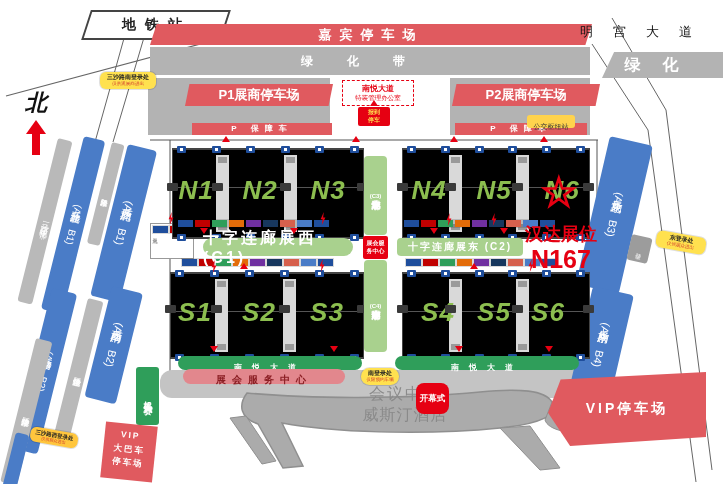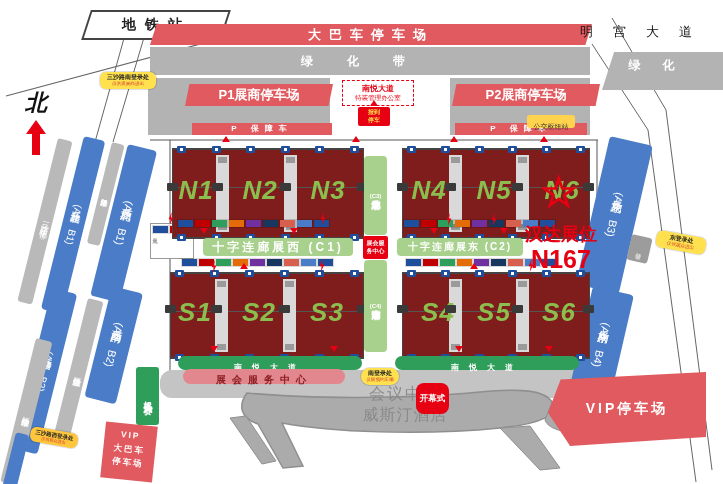--- a/index.html
+++ b/index.html
@@ -8,21 +8,21 @@
   .abs{position:absolute;}
   .vtext{writing-mode:vertical-rl;text-orientation:mixed;}
   
   .red-banner{background:#e05a5f;color:#fff;font-weight:bold;text-align:center;}
   .gray-band{background:#b3b3b3;color:#fff;font-weight:bold;text-align:center;}
   .blue-band{background:#4a7cc7;color:#fff;border-radius:4px;display:flex;align-items:center;justify-content:center;}
   .gray-sliver{background:#b9b9b9;color:#fff;border-radius:3px;display:flex;align-items:center;justify-content:center;}
   .corridor{background:#a9d18e;color:#fff;font-weight:bold;display:flex;align-items:center;justify-content:center;border-radius:4px;}
   
   .hgroup{position:absolute;border-top:2px solid #444;border-bottom:2px solid #444;
-          border-left:1px solid #444;border-right:1px solid #444;background:#7f1d1d;}
+          border-left:1px solid #444;border-right:1px solid #444;background:#000000;}
   .hall{position:absolute;width:44px;top:50%;transform:translateY(-60%);text-align:center;
         font-style:italic;font-weight:bold;font-size:26px;color:#8cbe4f;letter-spacing:1px;}
   .midline{position:absolute;left:-2px;right:-2px;top:37px;height:1px;background:#555;}
   .vstrip{position:absolute;top:5px;bottom:5px;width:13px;background:#d9d9d9;}
   .vstrip::before,.vstrip::after{content:"";position:absolute;left:2px;right:2px;height:6px;background:#9a9a9a;}
   .vstrip::before{top:2px;} .vstrip::after{bottom:2px;}
   .dock{position:absolute;width:11px;height:8px;background:#3a3a3a;border-radius:1px;}
   .gate-row{position:absolute;display:flex;justify-content:space-between;}
   .gate-row b{width:9px;height:7px;background:#1f4e9c;border-radius:1px;}
   .gate-row b::after{content:"";display:block;width:3px;height:3px;background:#fff;margin:2px auto;}
@@ -73,29 +73,29 @@
 
   <div class="abs" style="left:16px;top:88px;width:40px;text-align:center;">
     <div style="font-size:22px;font-weight:bold;font-style:italic;color:#111;">北</div>
     <svg width="22" height="36" style="margin-top:2px;">
       <polygon points="11,0 1,14 21,14" fill="#e60012"></polygon>
       <rect x="7" y="14" width="8" height="21" fill="#e60012"></rect>
     </svg>
   </div>
 
   <div class="abs red-banner" style="left:150px;top:24px;width:442px;height:21px;line-height:21px;font-size:13px;letter-spacing:8px;clip-path:polygon(1.5% 0,100% 0,98.5% 100%,0 100%);">
-    <span>大巴车停车场</span>
+    <span>嘉宾停车场</span>
   </div>
 
   <div class="abs" style="left:580px;top:23px;width:143px;font-size:13px;color:#111;letter-spacing:20px;white-space:nowrap;">明宫大道</div>
 
   <div class="abs gray-band" style="left:150px;top:47px;width:440px;height:28px;line-height:28px;font-size:12px;letter-spacing:34px;">
     <span>绿化带</span>
   </div>
-  <div class="abs gray-band" style="left:602px;top:52px;width:121px;height:38px;line-height:26px;font-size:12px;letter-spacing:22px;clip-path:polygon(10% 0,100% 0,100% 100%,0 100%);">
+  <div class="abs gray-band" style="left:602px;top:52px;width:121px;height:26px;line-height:26px;font-size:16px;letter-spacing:22px;clip-path:polygon(10% 0,100% 0,100% 100%,0 100%);">
     <span>绿化</span>
   </div>
 
   <div class="abs red-banner" style="left:185px;top:84px;width:148px;height:22px;line-height:22px;font-size:13px;clip-path:polygon(3% 0,100% 0,97% 100%,0 100%);">
     <span>P1展商停车场</span>
   </div>
   <div class="abs red-banner" style="left:452px;top:84px;width:148px;height:22px;line-height:22px;font-size:13px;clip-path:polygon(3% 0,100% 0,97% 100%,0 100%);">
     <span>P2展商停车场</span>
   </div>
 
@@ -239,21 +239,21 @@
         <b></b>
       </div>
   </div>
 
   <div class="hgroup" style="left:402px;top:272px;width:186px;height:83px;">
     <div class="midline"></div>
     <div class="vstrip" style="left:46px;"></div>
     <div class="vstrip" style="left:113px;"></div>
     <div class="hall" style="left:13px;">S4</div>
     <div class="hall" style="left:69px;">S5</div>
-    <div class="hall" style="left:134px;">S6</div>
+    <div class="hall" style="left:123px;">S6</div>
     <div class="dock" style="left:-6px;top:31px;"></div>
     <div class="dock" style="left:42px;top:31px;"></div>
     <div class="dock" style="left:109px;top:31px;"></div>
     <div class="dock" style="left:180px;top:31px;"></div>
     <div class="gate-row" style="left:4px;right:4px;top:-4px;">
         <b></b>
         <b></b>
         <b></b>
         <b></b>
         <b></b>
@@ -315,21 +315,21 @@
     </div>
 
   <div class="abs corridor" style="left:364px;top:156px;width:23px;height:79px;flex-direction:column;">
     <span class="vtext" style="font-size:9px;">十字连廊展北</span>
     <span style="font-size:6px;">(C3)</span>
   </div>
   <div class="abs corridor" style="left:364px;top:260px;width:23px;height:92px;flex-direction:column;">
     <span class="vtext" style="font-size:9px;">十字连廊展南</span>
     <span style="font-size:6px;">(C4)</span>
   </div>
-  <div class="abs corridor" style="left:203px;top:238px;width:150px;height:18px;font-size:12px;letter-spacing:3px;">
+  <div class="abs corridor" style="left:203px;top:238px;width:150px;height:18px;font-size:16px;letter-spacing:3px;border-radius:9px;">
     <span>十字连廊展西 (C1)</span>
   </div>
   <div class="abs corridor" style="left:397px;top:238px;width:126px;height:18px;font-size:10px;letter-spacing:2px;">
     <span>十字连廊展东 (C2)</span>
   </div>
   <div class="abs" style="left:363px;top:236px;width:25px;height:23px;background:#e60012;border-radius:2px;display:flex;align-items:center;justify-content:center;">
     <span style="color:#fff;font-size:6px;font-weight:bold;width:20px;text-align:center;line-height:1.2;">展会服务中心</span>
   </div>
 
   <div class="abs star" style="left:540px;top:172px;font-size:42px;line-height:1;">☆</div>

